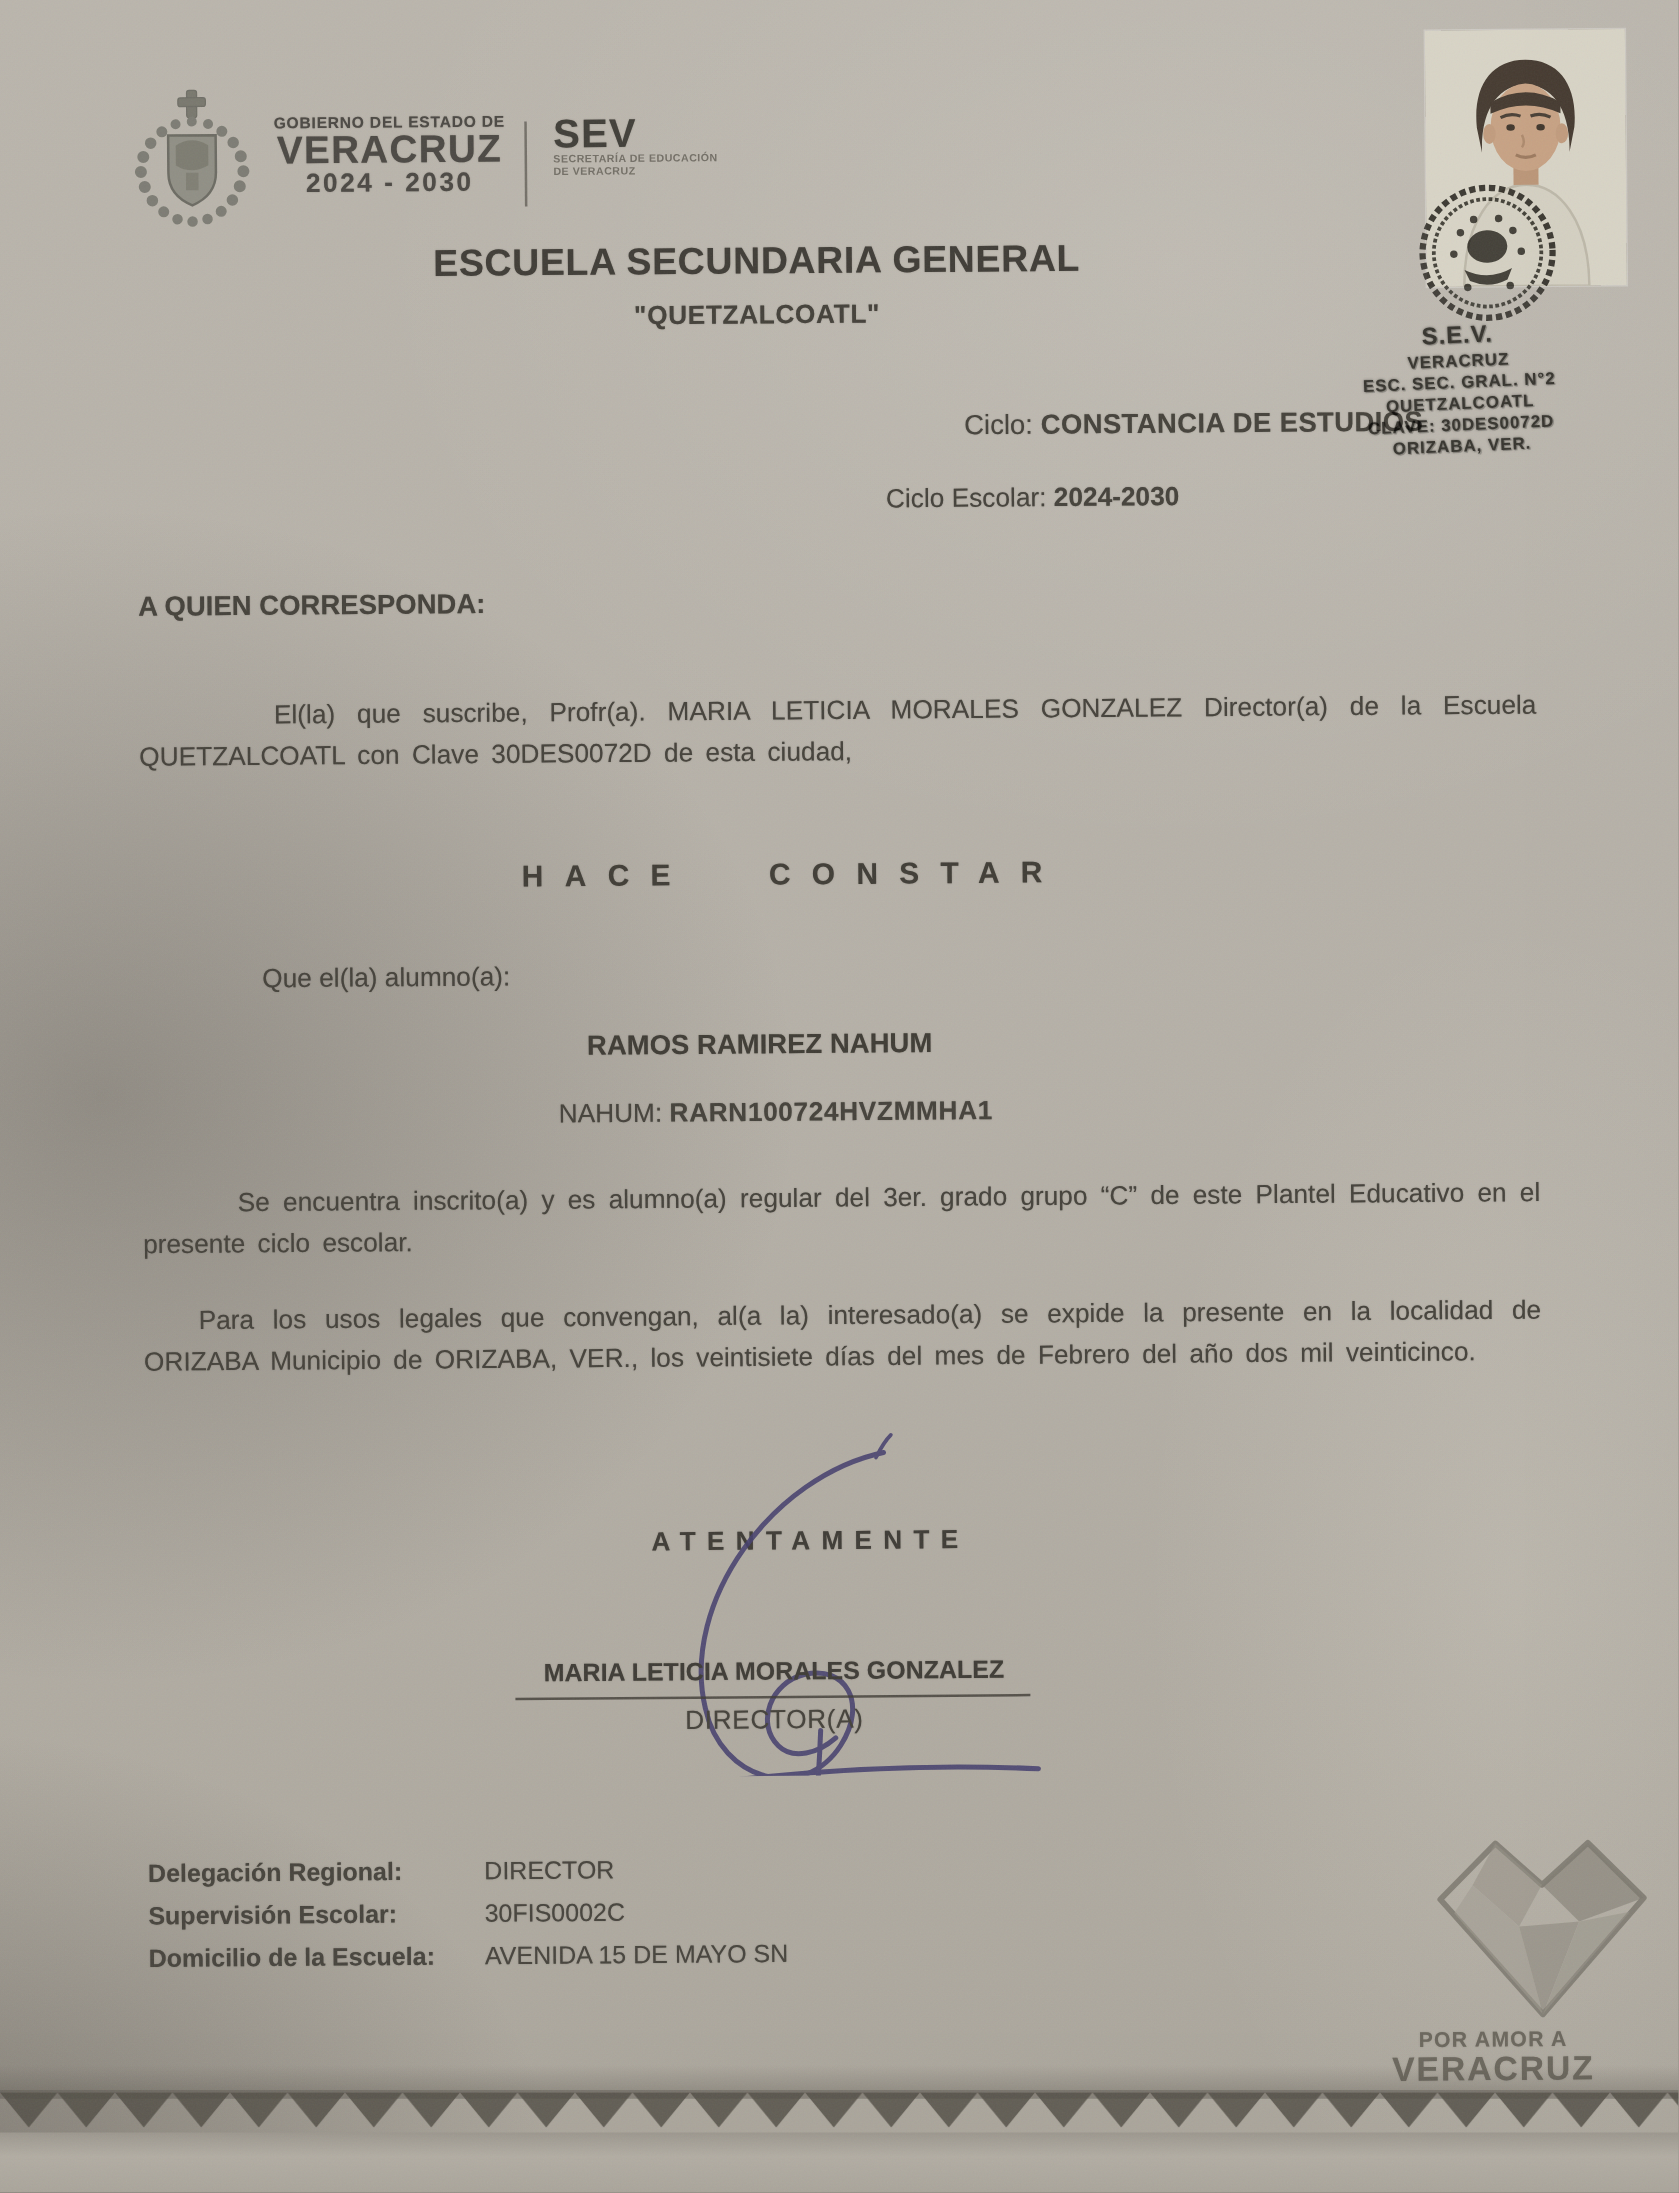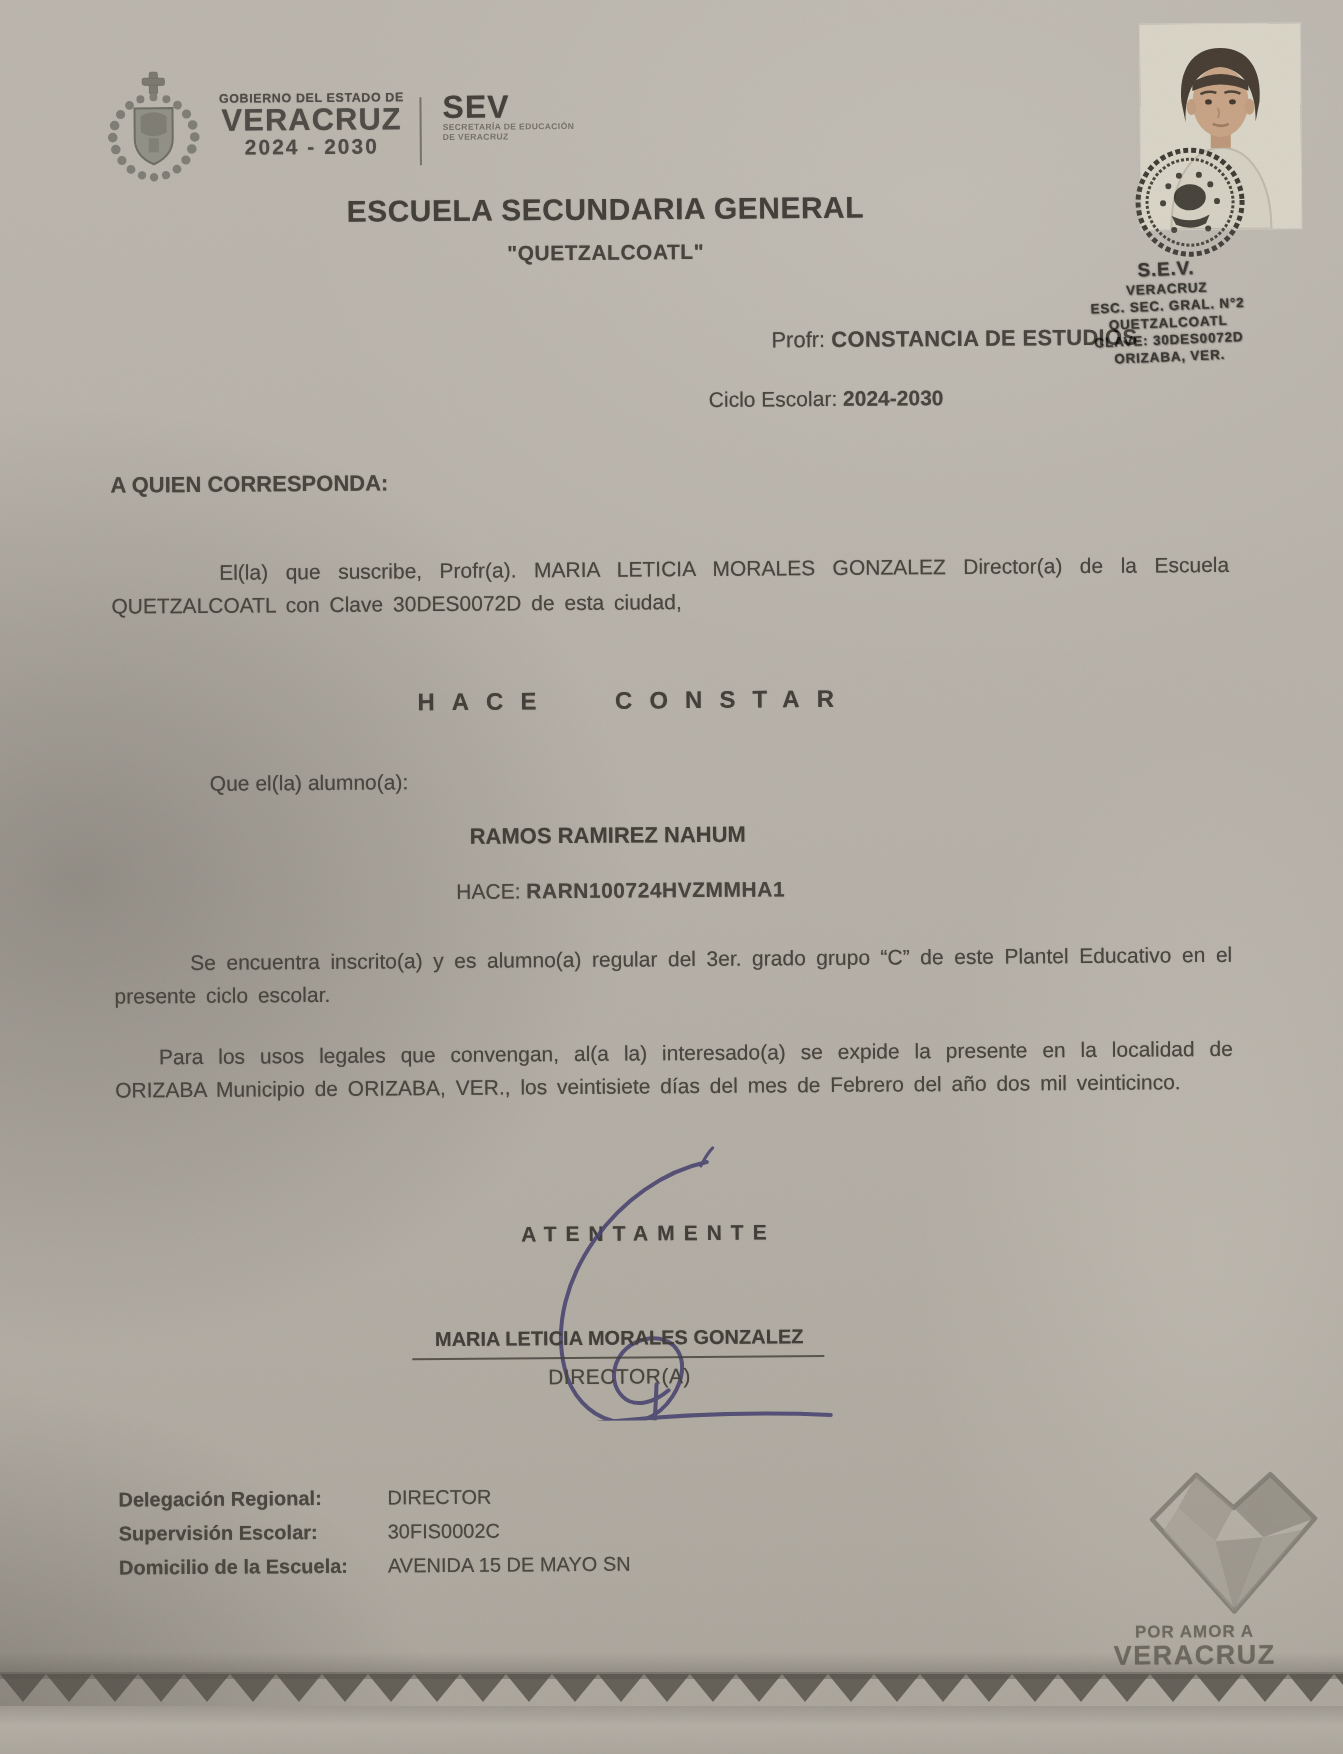--- a/index.html
+++ b/index.html
@@ -148,21 +148,21 @@
       <ellipse cx="68" cy="78" rx="3.4" ry="2.6" fill="#41372d"></ellipse>
       <ellipse cx="92" cy="78" rx="3.4" ry="2.6" fill="#41372d"></ellipse>
       <path d="M77 84 q3 6 0 10" stroke="#ad8a6d" stroke-width="2" fill="none"></path>
       <path d="M72 100 q8 4 16 0" stroke="#9c7a5f" stroke-width="2.5" fill="none"></path>
     </svg>
 
     <div class="abs school-name soft">ESCUELA SECUNDARIA GENERAL</div>
     <div class="abs school-alias soft">"QUETZALCOATL"</div>
 
     <div class="abs subject-line soft">
-      <span>Profr:</span>
+      <span>Ciclo:</span>
       <b>CONSTANCIA DE ESTUDIOS</b>
     </div>
     <div class="abs cycle-line soft">
       <span>Ciclo Escolar:</span>
       <b>2024-2030</b>
     </div>
 
     <div class="abs stamp">
       <svg class="stamp-seal" viewBox="0 0 110 110">
         <circle cx="55" cy="55" r="52" fill="none" stroke="#34322c" stroke-width="5" stroke-dasharray="5 3" opacity="0.9"></circle>
@@ -189,21 +189,21 @@
         <div class="stamp-l">ORIZABA, VER.</div>
       </div>
     </div>
 
     <div class="abs salutation soft">A QUIEN CORRESPONDA:</div>
     <div class="abs para p1 soft">El(la) que suscribe, Profr(a).  MARIA LETICIA MORALES GONZALEZ  Director(a) de la Escuela QUETZALCOATL con Clave 30DES0072D  de esta ciudad,</div>
     <div class="abs certifies soft">HACE CONSTAR</div>
     <div class="abs student-intro soft">Que el(la) alumno(a):</div>
     <div class="abs student-name soft">RAMOS RAMIREZ NAHUM</div>
     <div class="abs curp-line soft">
-      <span>HACE:</span>
+      <span>NAHUM:</span>
       <b>RARN100724HVZMMHA1</b>
     </div>
     <div class="abs para p2 soft">Se encuentra inscrito(a) y es alumno(a) regular del 3er. grado grupo “C” de este Plantel Educativo en el presente ciclo escolar.</div>
     <div class="abs para p3 soft">Para los usos legales que convengan, al(a la) interesado(a) se expide la presente en la localidad de ORIZABA  Municipio de  ORIZABA, VER.,  los veintisiete días del mes de Febrero del año dos mil veinticinco.</div>
 
     <div class="abs valediction soft">ATENTAMENTE</div>
     <svg class="abs signature-svg" viewBox="0 0 440 280">
       <g fill="none" stroke="#46406e" stroke-width="4" stroke-linecap="round" opacity="0.88">
         <path d="M302 22 C 214 40, 138 140, 158 226 C 170 284, 236 302, 266 256 C 288 222, 270 192, 238 199 C 210 205, 198 238, 216 256 C 228 268, 248 262, 262 250"></path>
         <path d="M250 244 C 248 288, 244 330, 239 372"></path>

